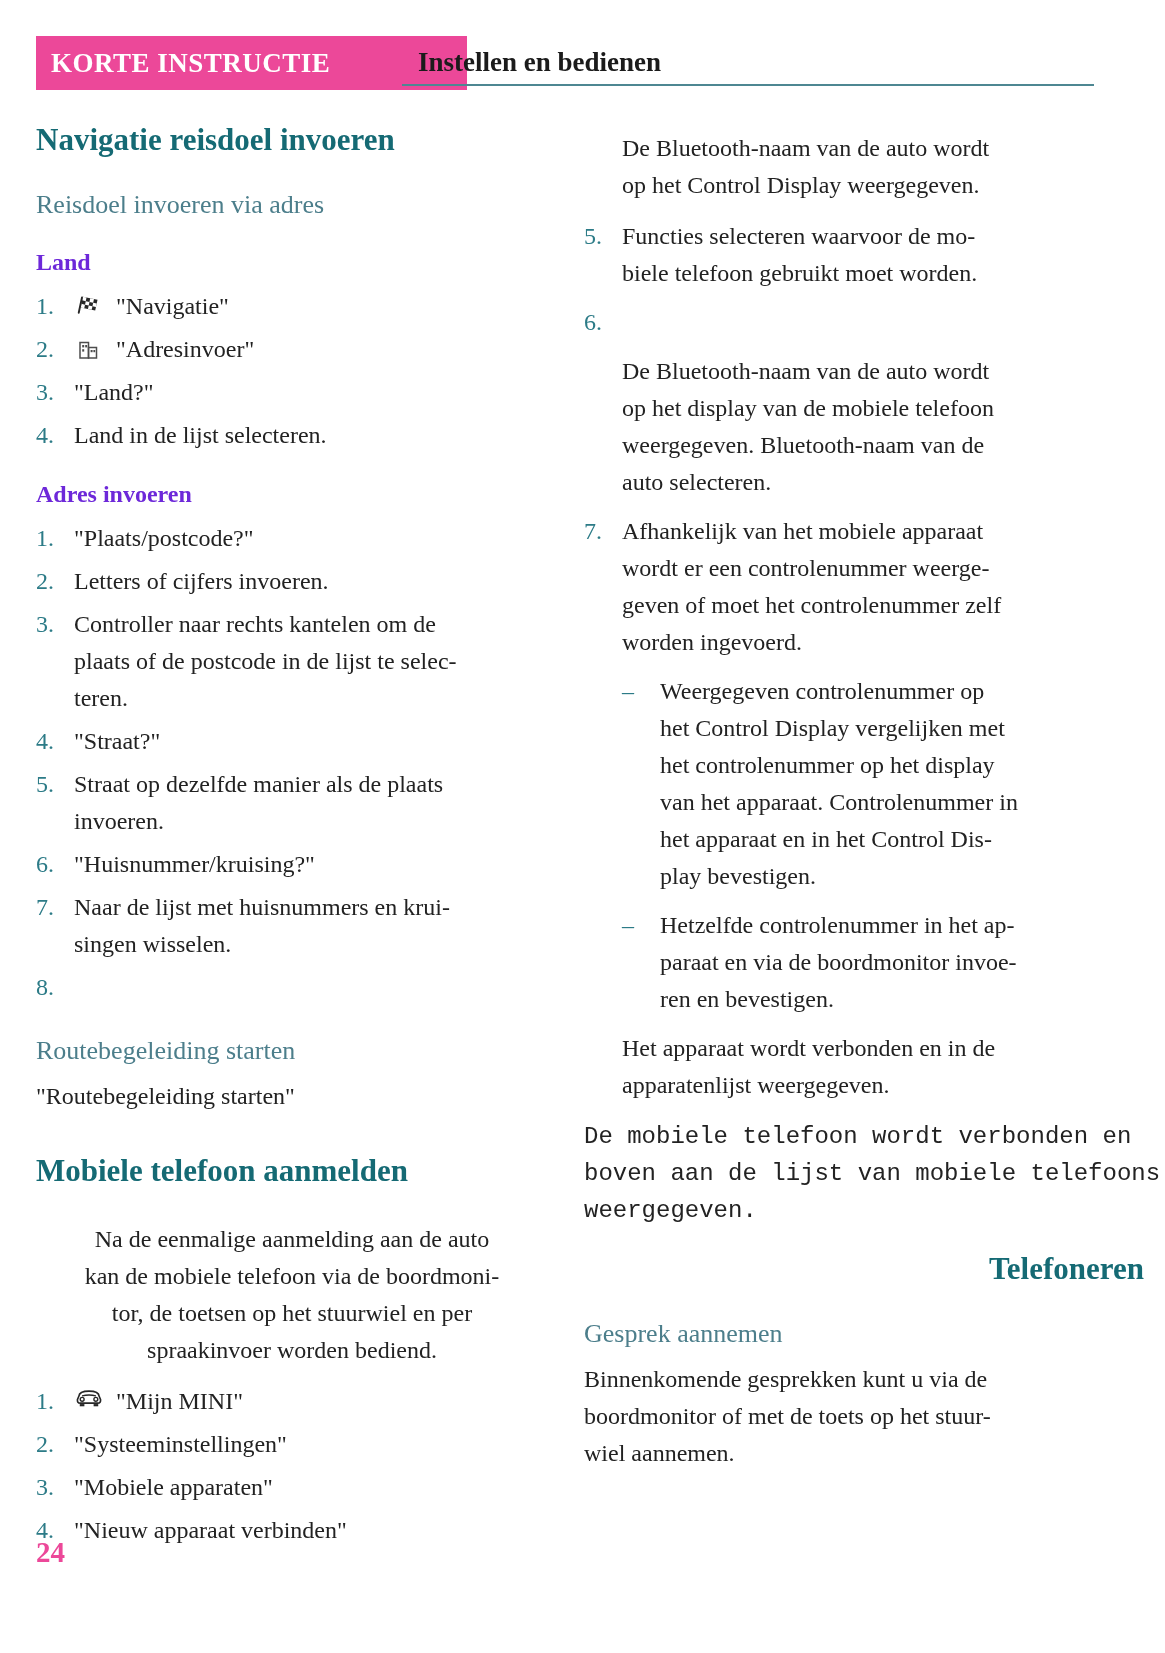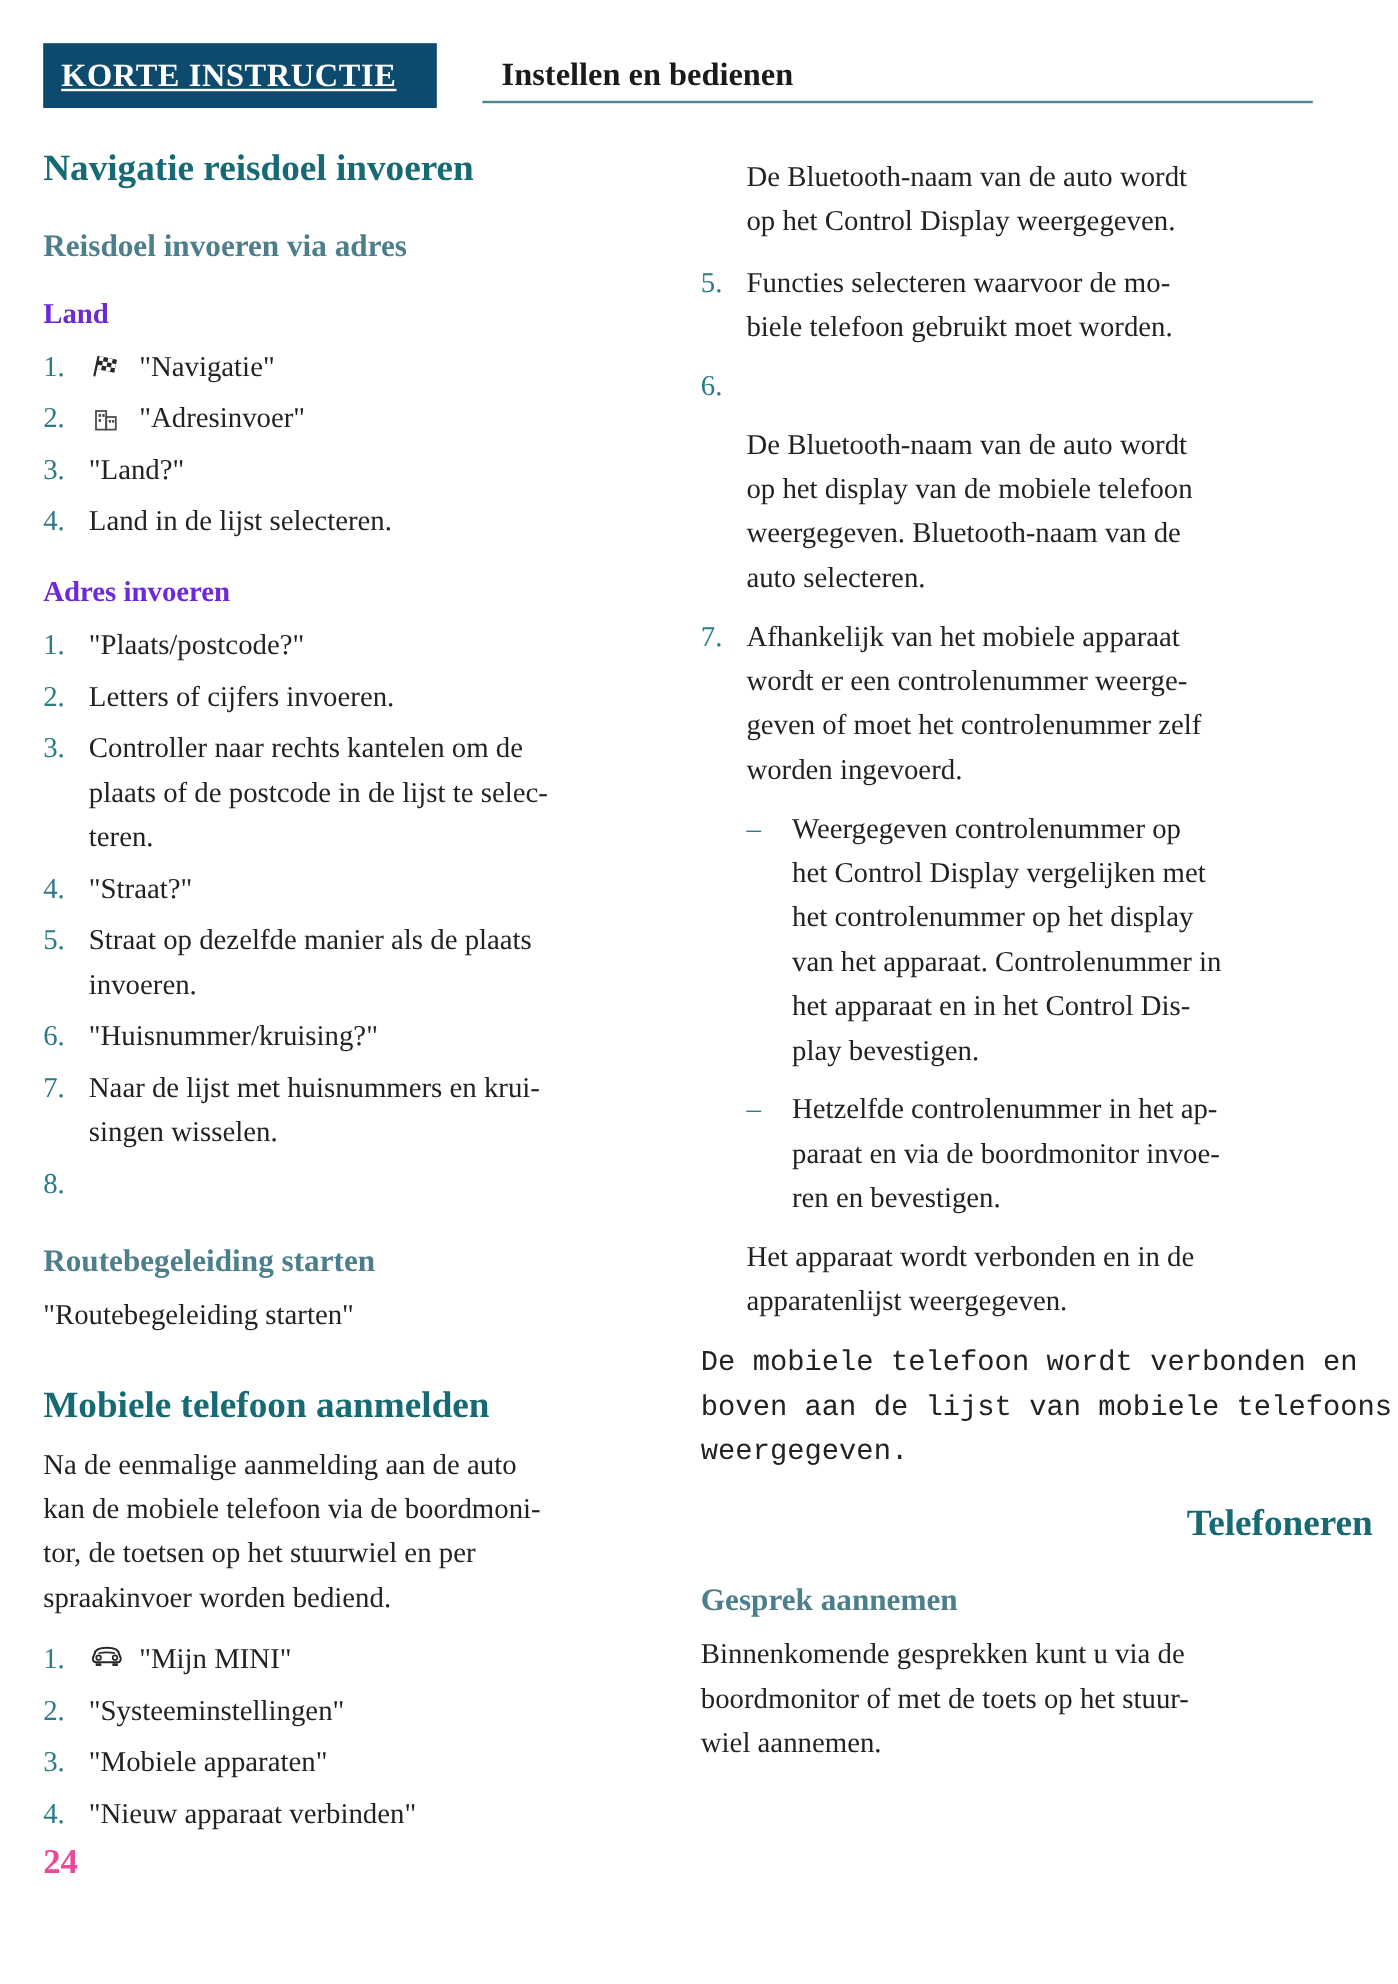--- a/index.html
+++ b/index.html
@@ -3,38 +3,37 @@
 <meta charset="utf-8">
 <style>
   html,body{margin:0;padding:0;}
   body{
     width:1165px;height:1653px;position:relative;background:#ffffff;
     font-family:"Liberation Serif","DejaVu Serif",serif;color:#222222;
     overflow:hidden;
   }
   
   .badge{
-    position:absolute;left:36px;top:36px;width:328px;height:54px;
-    background:#0c4a6e;color:#ffffff;display:flex;align-items:center;
+    position:absolute;left:36px;top:36px;width:431px;height:54px;
+    background:#ec4899;color:#ffffff;display:flex;align-items:center;
     padding-left:15px;box-sizing:border-box;font-weight:bold;font-size:27px;
     letter-spacing:.5px;
-    text-decoration:underline;
   }
   .hdr-title{
     position:absolute;left:418px;top:36px;height:52px;display:flex;align-items:center;
     font-weight:bold;font-size:27px;color:#1b1b1b;
   }
   .hdr-rule{position:absolute;left:402px;top:84px;width:692px;height:2px;background:#4d8792;}
   
   .col{position:absolute;top:120px;}
   .col-left{left:36px;width:512px;}
   .col-right{left:584px;width:560px;}
   
   .h1{font-size:31px;line-height:40px;font-weight:bold;color:#156a74;margin:0;}
-  .h2{font-size:26px;line-height:34px;font-weight:bold;color:#4c7e8b;margin:28px 0 0 0;}
+  .h2{font-size:26px;line-height:34px;font-weight:normal;color:#4c7e8b;margin:28px 0 0 0;}
   .h3{font-size:24px;line-height:32px;font-weight:bold;color:#6d28d9;margin:24px 0 0 0;}
   .mt0{margin-top:0;}
   .para{font-size:24px;line-height:37px;white-space:pre;margin:10px 0 0 0;color:#222222;}
   .list{margin:10px 0 0 0;padding:0;list-style:none;font-size:24px;}
   .li{display:flex;margin:0 0 6px 0;align-items:flex-start;}
   .num{flex:none;width:38px;line-height:37px;color:#2c7b87;}
   .ico{flex:none;width:42px;padding-top:4px;line-height:0;}
   .itext{line-height:37px;white-space:pre;}
   .indent{margin-left:38px;}
   .note{margin:12px 0 0 38px;}
@@ -141,21 +140,21 @@
     </li>
     <li class="li">
       <span class="num">8.</span>
     </li>
   </ol>
 
   <h2 class="h2">Routebegeleiding starten</h2>
   <p class="para">"Routebegeleiding starten"</p>
 
   <h1 class="h1" style="margin-top:36px;">Mobiele telefoon aanmelden</h1>
-  <p class="para" style="margin-top:12px;">Na de eenmalige aanmelding aan de auto
+  <p class="para" style="margin-top:30px;text-align:center;">Na de eenmalige aanmelding aan de auto
 kan de mobiele telefoon via de boordmoni-
 tor, de toetsen op het stuurwiel en per
 spraakinvoer worden bediend.</p>
   <ol class="list" style="margin-top:14px;">
     <li class="li">
       <span class="num">1.</span>
       <span class="ico">
         <svg viewBox="0 0 32 26" width="30" height="24">
           <path d="M5 10 Q5.5 4.5 16 4.5 Q26.5 4.5 27 10 L28.5 13.5 Q29 17.5 25.5 17.5 L6.5 17.5 Q3 17.5 3.5 13.5 Z" fill="none" stroke="#272727" stroke-width="1.8" stroke-linejoin="round"></path>
           <path d="M8.5 9.5 Q16 7.8 23.5 9.5" fill="none" stroke="#272727" stroke-width="1.4"></path>

